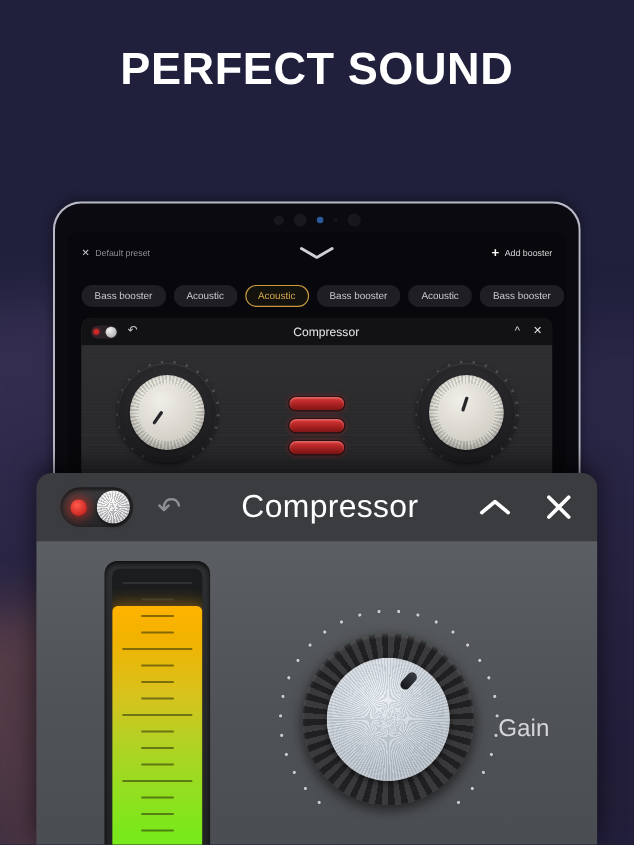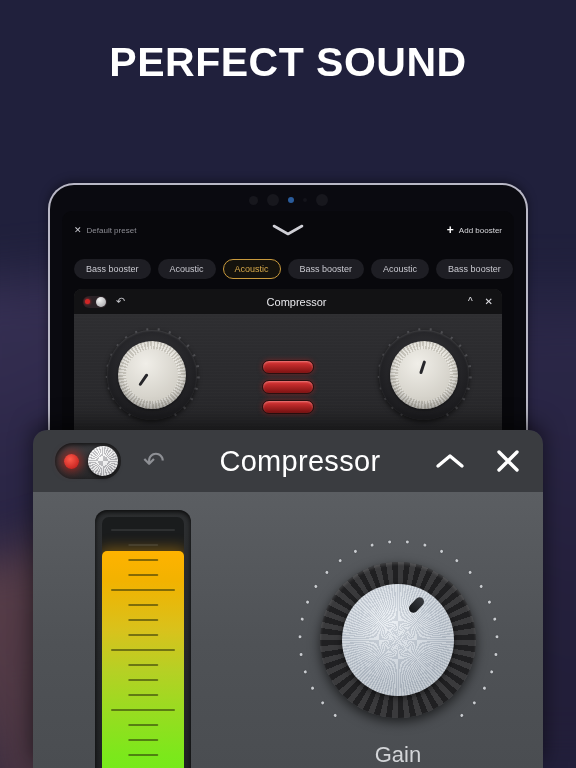--- a/index.html
+++ b/index.html
@@ -273,21 +273,21 @@
     position:absolute; display:block; height:2px;
     background:rgba(40,45,10,.55); left:50%; transform:translateX(-50%);
     border-radius:1px;
   }
   #meter-ticks i.short { width:36%; }
   #meter-ticks i.long  { width:78%; }
   #meter-ticks i.dark { background:rgba(255,255,255,.09); }
 
   
   #knob-col {
-    flex:1; display:flex; flex-direction:column;
+    flex:1; display:flex; flex-direction:row;
     align-items:center; padding-top:48px;
   }
   #gain-wrap { position:relative; width:200px; height:200px; }
   #gain-dots { position:absolute; inset:0; }
   #gain-dots i {
     position:absolute; left:50%; top:0; width:3px; height:3px;
     border-radius:50%; background:#c9ccd0; display:block;
     transform-origin:50% 100px; margin-left:-1.5px;
     box-shadow:0 0 1px rgba(0,0,0,.5);
   }

